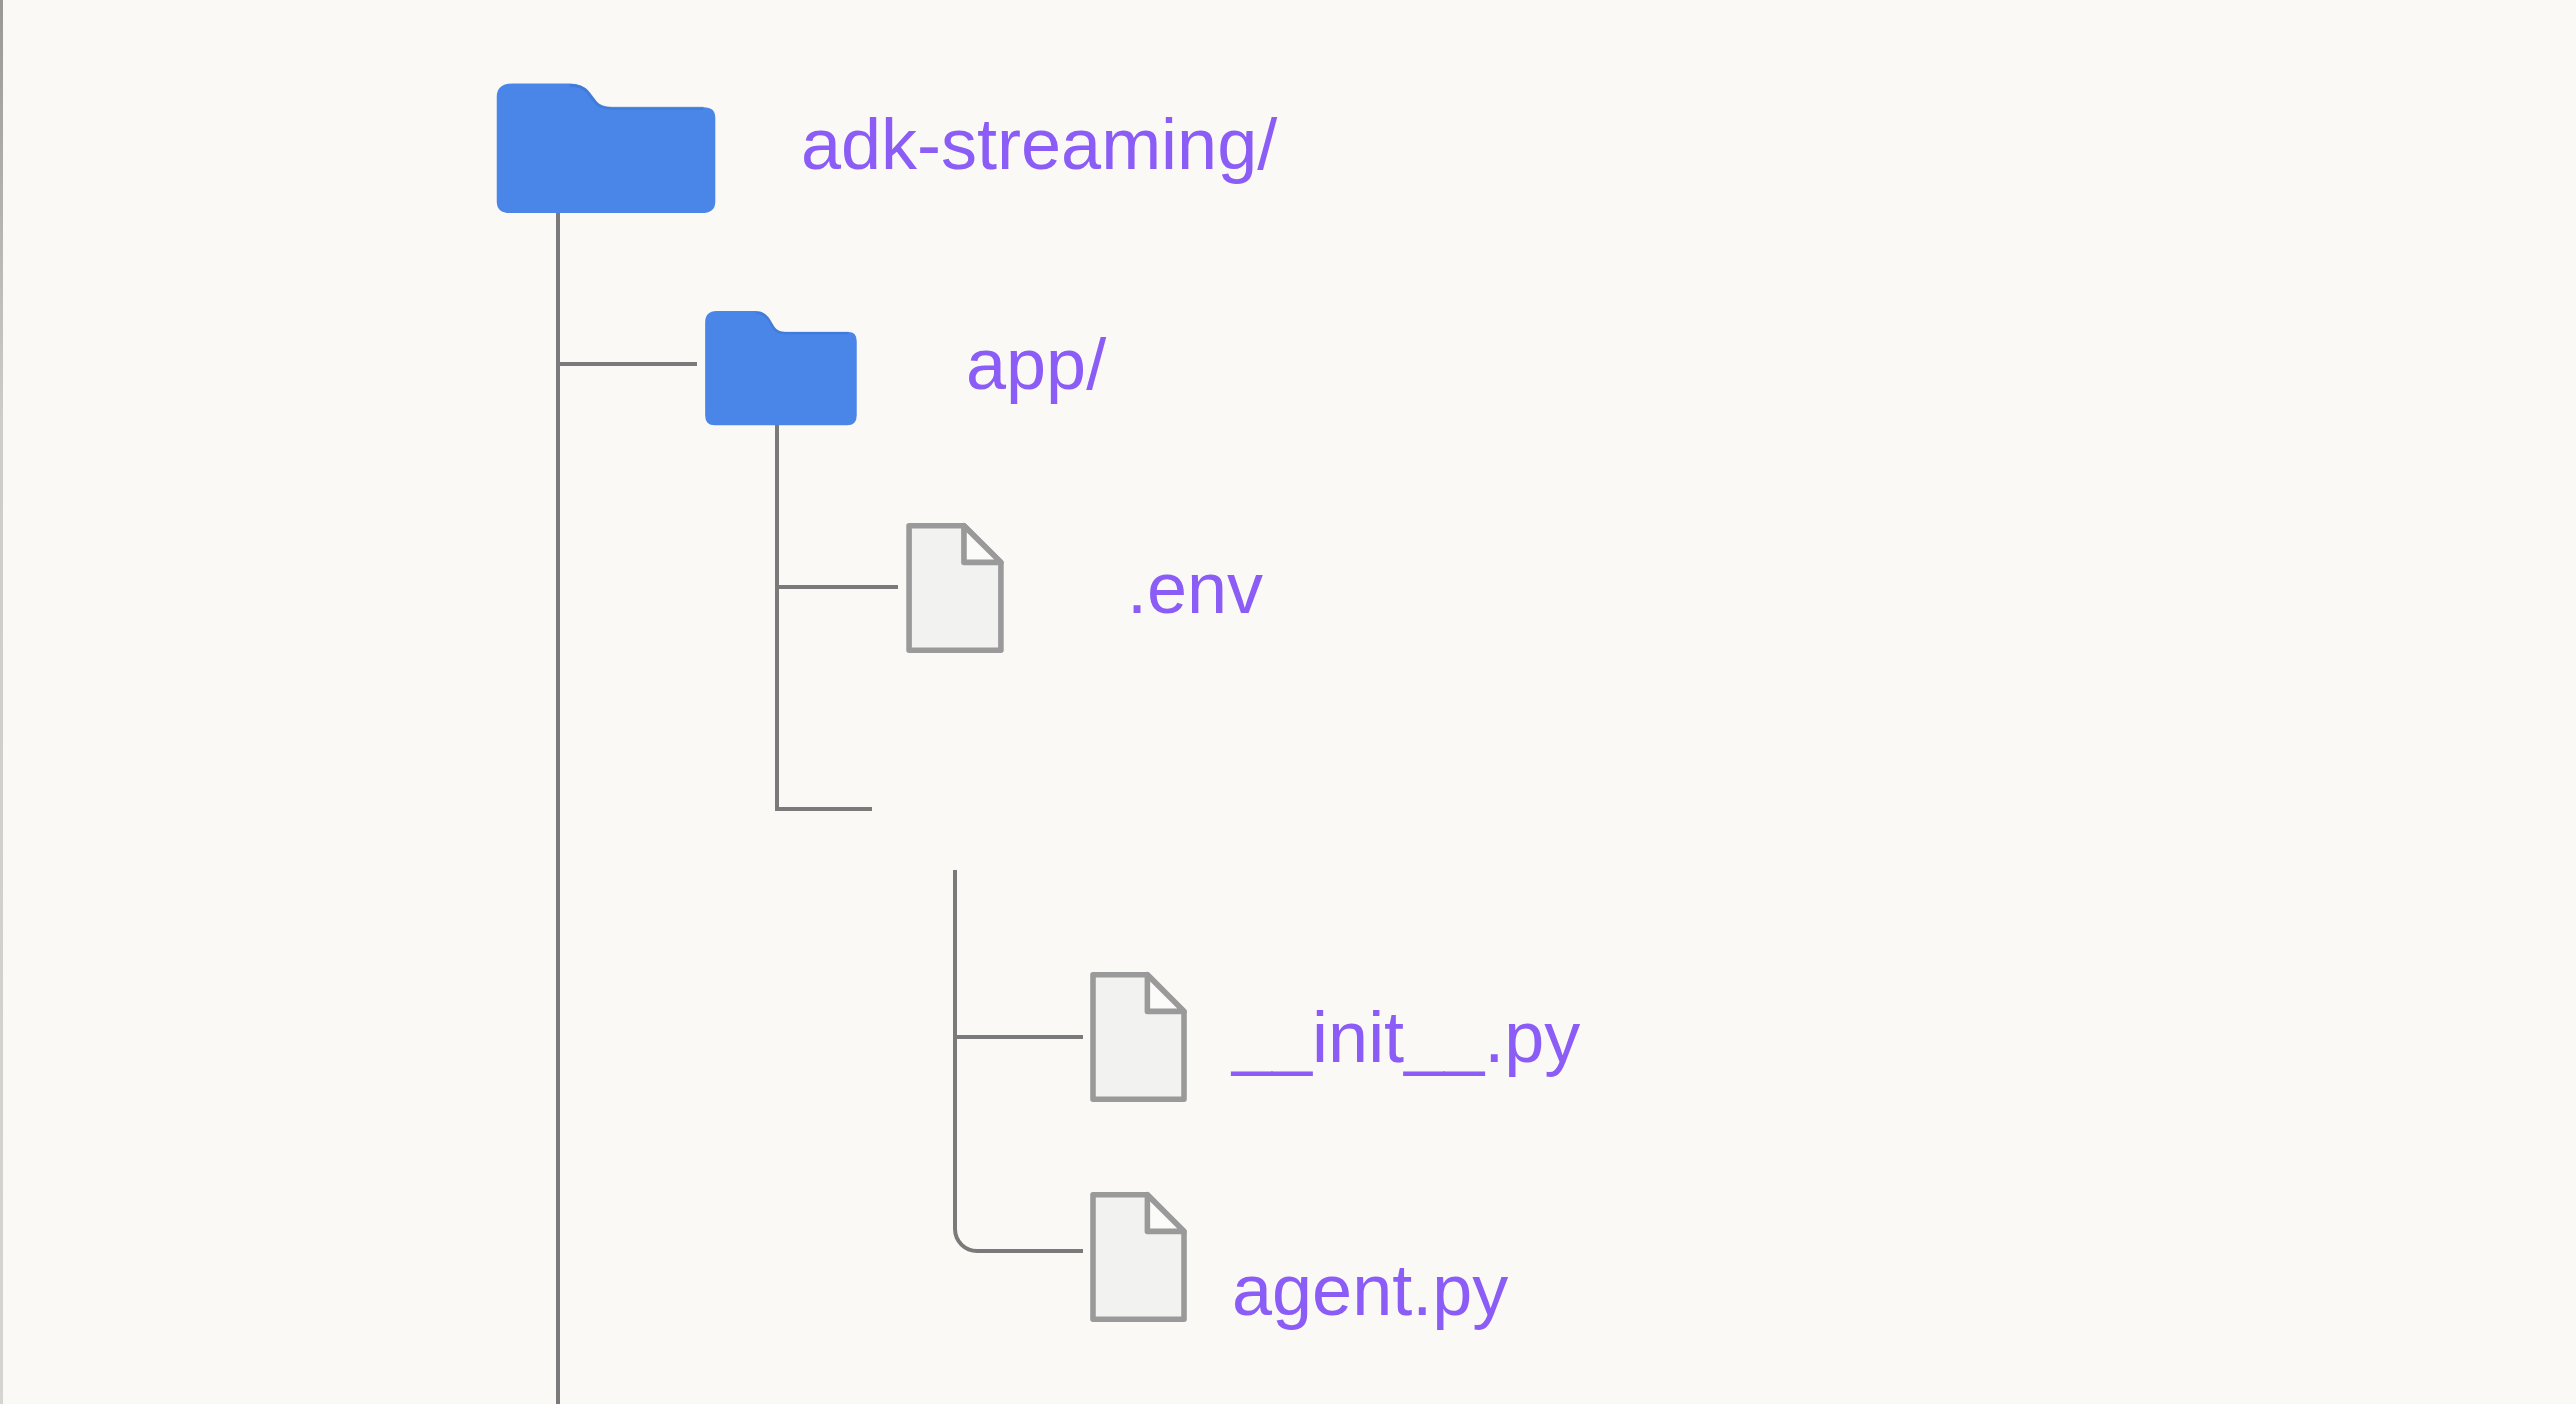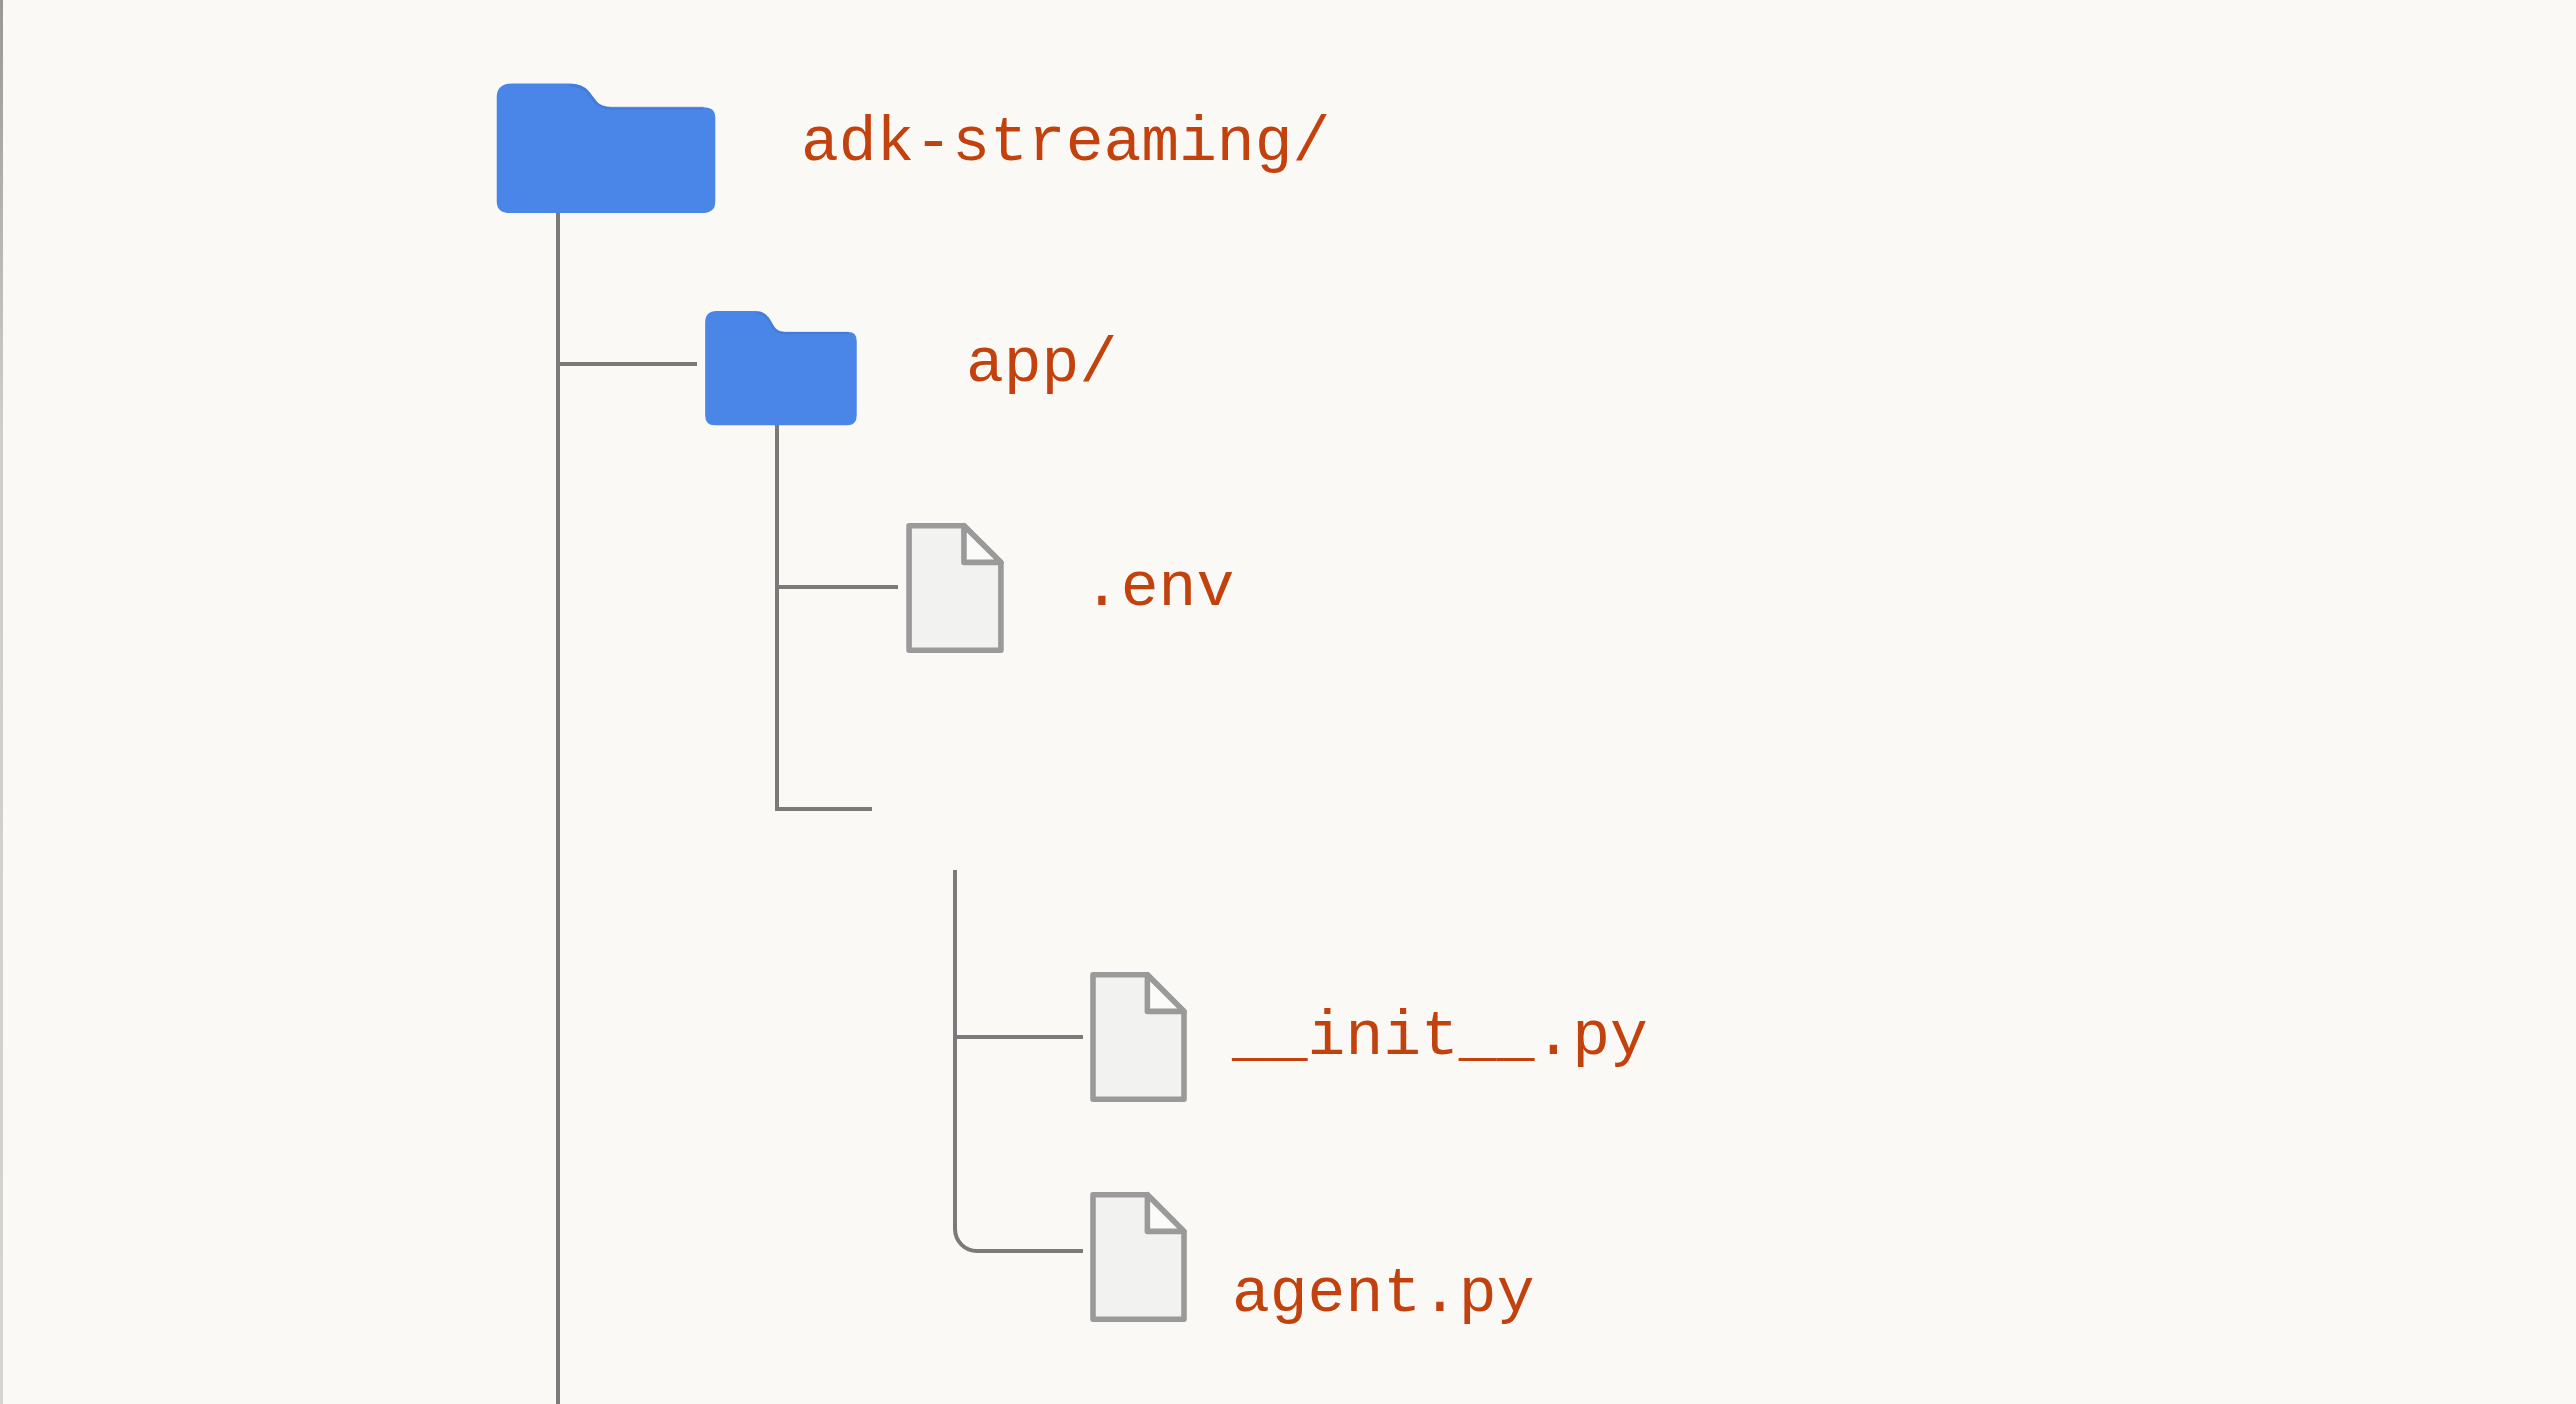--- a/index.html
+++ b/index.html
@@ -26,37 +26,36 @@
     border-left: 4px solid #7a7a7a;
     border-bottom: 4px solid #7a7a7a;
     border-bottom-left-radius: 24px;
     background: transparent;
   }
 
   
   .node { position: absolute; display: flex; align-items: center; }
   .node .icon { flex: 0 0 auto; display: block; }
   .node .label {
-    color: #c2410c;
-    font-size: 63px;
+    color: #8b5cf6;
+    font-size: 72px;
     line-height: 1;
     white-space: nowrap;
     letter-spacing: 0px;
-    font-family: Liberation Mono, monospace;
   }
 
   #row-root   { left: 485px;  top: 72px;   height: 143px; }
   #row-root .icon  { width: 235px; height: 143px; }
   #row-root .label { margin-left: 81px; }
 
   #row-app    { left: 697px;  top: 301px;  height: 126px; gap: 24px; }
   #row-app .icon   { width: 163px; height: 126px; }
   #row-app .label  { margin-left: 82px; }
 
-  #row-env    { left: 899px; top: 519px;  height: 138px; }
+  #row-env    { left: 899px; top: 519px;  height: 138px; gap: 44px; }
   #row-env .icon   { width: 112px; height: 138px; }
   #row-env .label  { margin-left: 72px; }
 
   #row-gsa    { left: 872px; top: 747px;  height: 124px; }
   #row-gsa .icon   { width: 164px; height: 124px; }
   #row-gsa .label  { margin-left: 52px; }
 
   #row-init   { left: 1083px; top: 968px; height: 138px; justify-content: space-between; }
   #row-init .icon  { width: 111px; height: 138px; }
   #row-init .label { margin-left: 38px; }

